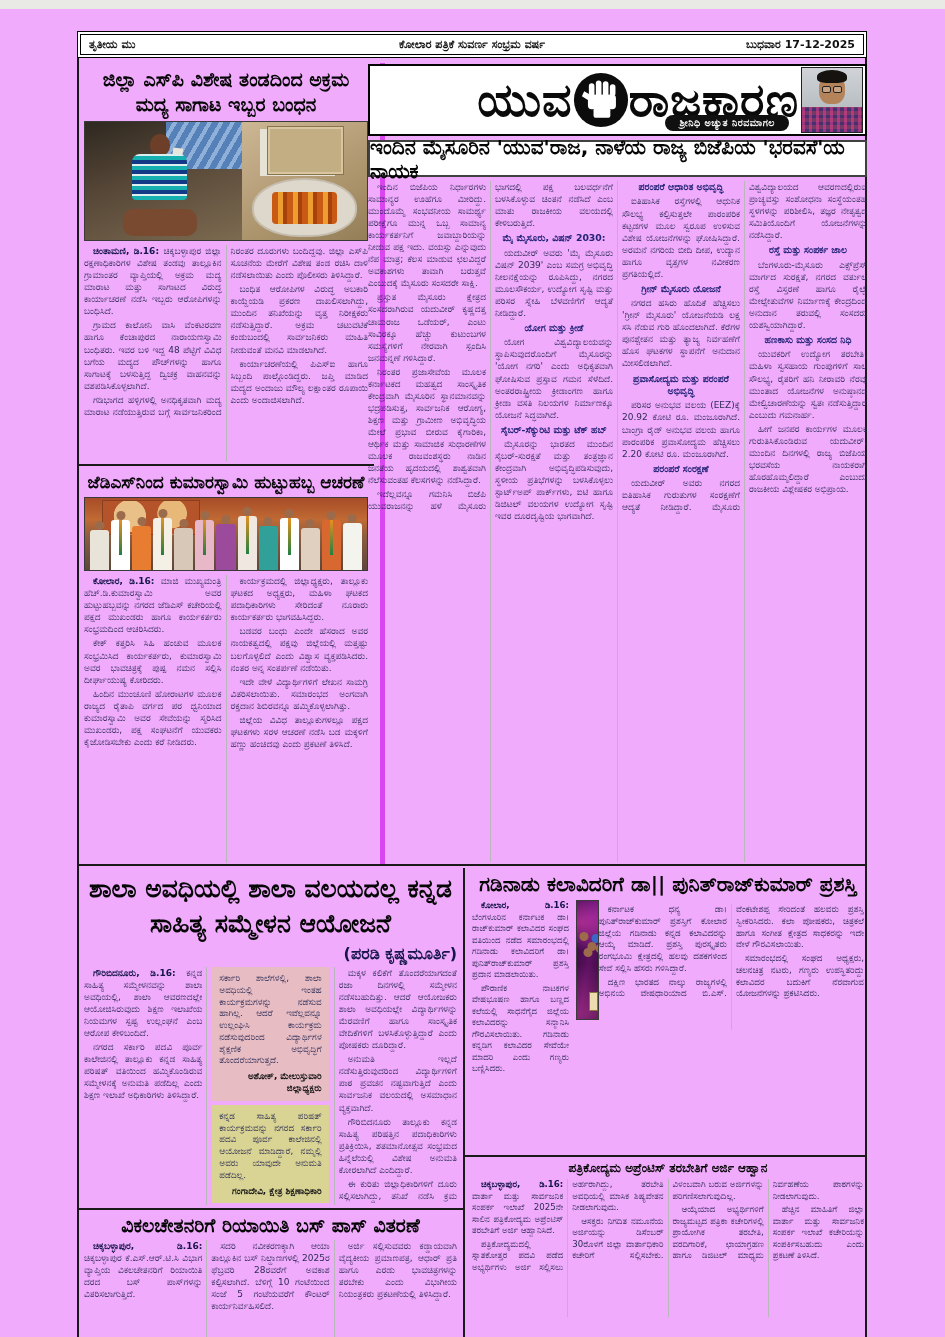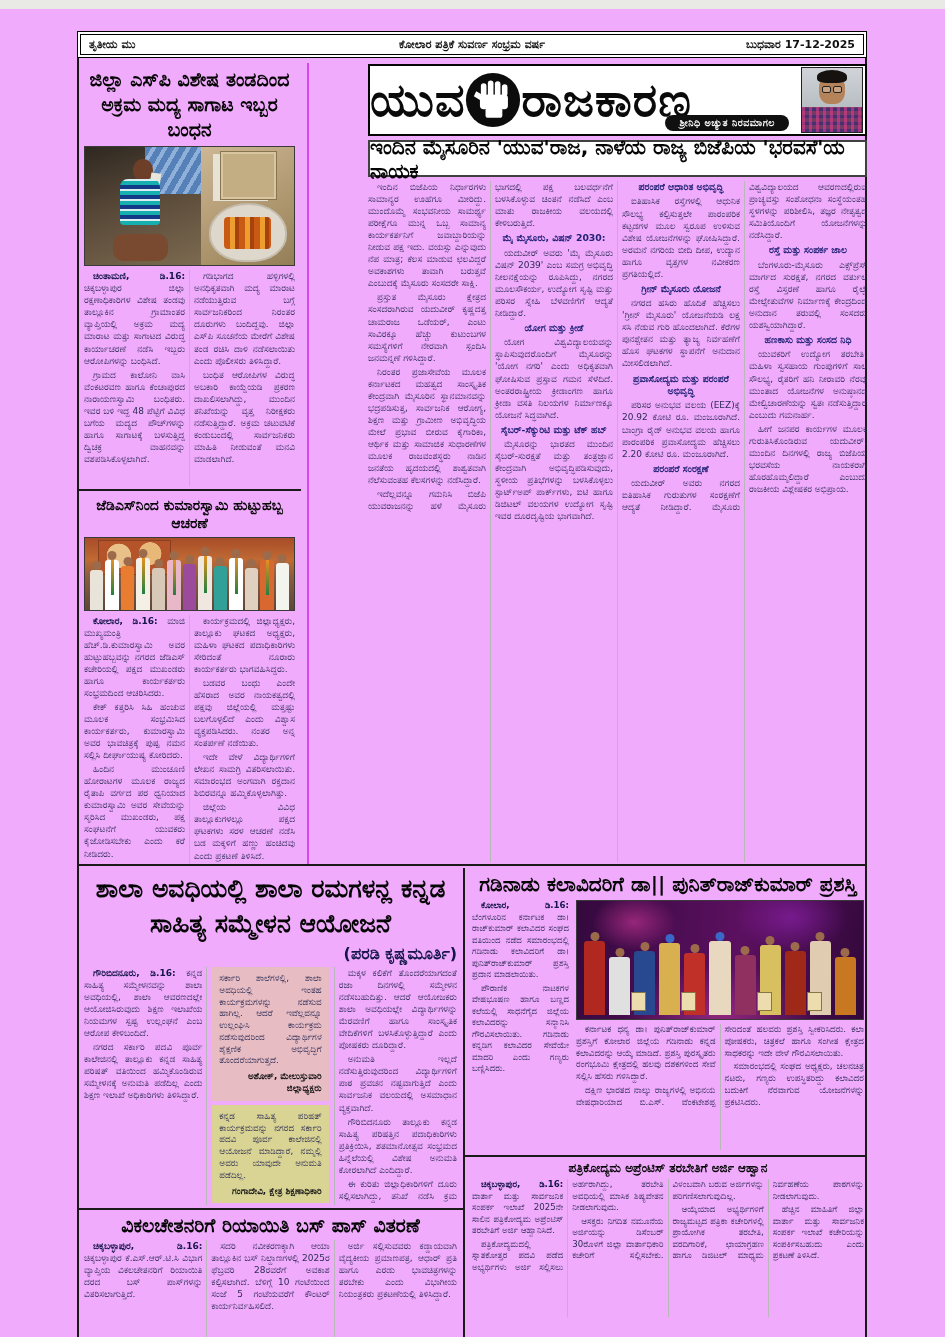--- a/index.html
+++ b/index.html
@@ -10,25 +10,25 @@
   .frame{position:absolute;left:77px;top:22px;width:790px;height:1308px;
          border-left:2px solid #1a1a1a;border-right:2px solid #1a1a1a;border-bottom:2px solid #1a1a1a;pointer-events:none}
   
   .topbar{position:absolute;left:77px;top:22px;width:790px;border:1px solid #000;padding:2px;background:#fff}
   .tb-inner{border:1px solid #000;display:flex;align-items:stretch;font-size:11px;font-weight:700;color:#111}
   .tb-cell{padding:3px 8px;display:flex;align-items:center}
   .tb-left{width:24%}
   .tb-center{flex:1;justify-content:center;text-align:center}
   .tb-right{width:24%;justify-content:flex-end}
   
-  .colLeft{position:absolute;left:77px;top:54px;width:232px;height:801px;border-right:2px solid #d946ef;
+  .colLeft{position:absolute;left:77px;top:54px;width:308px;height:801px;border-right:5px solid #d946ef;
            padding:2px 12px 0 7px;overflow:hidden}
   .headline{font-weight:800;color:#060606;text-align:center}
   .h-art1{font-size:19px;line-height:1.32;padding:2px 0 4px}
-  .h-art2{font-size:14px;line-height:1.3;padding:3px 0 4px}
+  .h-art2{font-size:17px;line-height:1.3;padding:3px 0 4px}
   .subrule{border-top:2px solid #1a1a1a;margin:3px -6px 2px -7px}
   
   .photo{position:relative;border:1px solid #3a3a3a;overflow:hidden;background:#888}
   .photo-liquor{height:120px;display:flex;margin-bottom:4px}
   .pl-left{flex:1.25;position:relative;background:linear-gradient(160deg,#2e2820 0%,#584838 45%,#7c6a50 100%)}
   .tarp{position:absolute;left:52%;top:0;width:48%;height:40%;
         background:repeating-linear-gradient(120deg,#5580b8 0 6px,#8fb0d8 6px 10px)}
   .man{position:absolute;left:20%;top:10%;width:56%;height:88%}
   .man-head{position:absolute;left:38%;top:0;width:20px;height:22px;border-radius:50% 50% 45% 45%;background:#6e3f28}
   .man-towel{position:absolute;left:62%;top:14px;width:10px;height:34px;background:#e8e6da;transform:rotate(8deg)}
@@ -81,21 +81,21 @@
   .photo-stage .pf:nth-child(9){--c:#a02818;height:64px}
   .photo-stage .pf:nth-child(10){--c:#e0ccb0;height:74px}
   .photo-stage .pf:nth-child(11){--c:#c87820;height:58px}
   .photo-stage .pf:nth-child(4)::before,.photo-stage .pf:nth-child(6)::before{background:#3a68c8}
   .photo-stage .pf:nth-child(3)::after,.photo-stage .pf:nth-child(5)::after,
   .photo-stage .pf:nth-child(8)::after,.photo-stage .pf:nth-child(10)::after{
       content:'';position:absolute;bottom:4px;left:-3px;width:13px;height:17px;background:#ecdcae;border:1px solid #8a7440}
   
   .masthead{position:absolute;left:368px;top:55px;width:499px;height:72px;border:2px solid #050505;
             display:flex;background:#fff}
-  .mh-title{flex:1;position:relative;display:flex;align-items:center;justify-content:flex-start;
+  .mh-title{flex:1;position:relative;display:flex;align-items:center;justify-content:flex-end;
             font-size:46px;font-weight:800;color:#0a0a0a;letter-spacing:1px}
   .fist{flex:none;display:flex}
   .pill{position:absolute;right:10px;bottom:3px;background:#101010;color:#fff;border-radius:11px;
         font-size:9.5px;font-weight:700;padding:2px 14px;letter-spacing:.5px}
   .portrait{flex:none;width:62px;height:66px;margin:1px 2px;border:1px solid #222;position:relative;
         background:linear-gradient(#d0d4d8,#aab0b6)}
   .po-head{position:absolute;left:50%;top:6px;transform:translateX(-50%);width:26px;height:30px;
         background:#b5835a;border-radius:45% 45% 40% 40%}
   .po-head::before{content:'';position:absolute;top:-4px;left:-2px;right:-2px;height:13px;
         background:#151210;border-radius:50% 50% 30% 30%}
@@ -127,21 +127,21 @@
       padding:0 6px 0 7px;overflow:hidden}
   .h-school{font-size:25px;line-height:1.38;padding:4px 0 2px}
   .byline{text-align:right;font-weight:700;font-size:16px;color:#15154a;margin:1px 0 4px}
   .schoolbody{height:238px}
   .h-bus{font-size:19px;padding:2px 0 3px}
   .busbody{height:108px}
   .br{position:absolute;left:465px;top:859px;width:402px;height:469px;padding:0 3px 0 7px;overflow:hidden}
   .h-award{font-size:20px;padding:4px 0 4px}
   .aw-grid{display:grid;grid-template-columns:97px 1fr;gap:7px;height:252px}
   .awleft{font-size:8.6px;height:252px}
-  .aw-right{display:flex;flex-direction:column}
+  .aw-right{display:flex;}
   .awbelow{height:126px;margin-top:4px;font-size:8.8px}
   .h-appr{font-size:12px;padding:2px 0 4px}
   .apprbody{height:138px;font-size:8.6px}
 </style>
 </head>
 <body>
 
 <div class="page">
   <div class="frame"></div>
 
@@ -264,21 +264,21 @@
       <div class="blk h">ರಸ್ತೆ ಮತ್ತು ಸಂಪರ್ಕ ಜಾಲ</div>
       <div class="blk p">ಬೆಂಗಳೂರು-ಮೈಸೂರು ಎಕ್ಸ್‌ಪ್ರೆಸ್ ಮಾರ್ಗದ ಸುರಕ್ಷತೆ, ನಗರದ ವರ್ತುಲ ರಸ್ತೆ ವಿಸ್ತರಣೆ ಹಾಗೂ ರೈಲ್ವೆ ಮೇಲ್ಸೇತುವೆಗಳ ನಿರ್ಮಾಣಕ್ಕೆ ಕೇಂದ್ರದಿಂದ ಅನುದಾನ ತರುವಲ್ಲಿ ಸಂಸದರು ಯಶಸ್ವಿಯಾಗಿದ್ದಾರೆ.</div>
       <div class="blk h">ಹಣಕಾಸು ಮತ್ತು ಸಂಸದ ನಿಧಿ</div>
       <div class="blk p">ಯುವಕರಿಗೆ ಉದ್ಯೋಗ ತರಬೇತಿ, ಮಹಿಳಾ ಸ್ವಸಹಾಯ ಗುಂಪುಗಳಿಗೆ ಸಾಲ ಸೌಲಭ್ಯ, ರೈತರಿಗೆ ಹನಿ ನೀರಾವರಿ ನೆರವು ಮುಂತಾದ ಯೋಜನೆಗಳ ಅನುಷ್ಠಾನದ ಮೇಲ್ವಿಚಾರಣೆಯನ್ನು ಸ್ವತಃ ನಡೆಸುತ್ತಿದ್ದಾರೆ ಎಂಬುದು ಗಮನಾರ್ಹ.</div>
       <div class="blk p">ಹೀಗೆ ಜನಪರ ಕಾರ್ಯಗಳ ಮೂಲಕ ಗುರುತಿಸಿಕೊಂಡಿರುವ ಯದುವೀರ್, ಮುಂದಿನ ದಿನಗಳಲ್ಲಿ ರಾಜ್ಯ ಬಿಜೆಪಿಯ ಭರವಸೆಯ ನಾಯಕರಾಗಿ ಹೊರಹೊಮ್ಮಲಿದ್ದಾರೆ ಎಂಬುದು ರಾಜಕೀಯ ವಿಶ್ಲೇಷಕರ ಅಭಿಪ್ರಾಯ.</div>
     </div>
 
   <div class="hrMain"></div>
 
   <div class="bl">
-    <h2 class="headline h-school">ಶಾಲಾ ಅವಧಿಯಲ್ಲಿ ಶಾಲಾ ರಮಗಳನ್ಲ ಕನ್ನಡ ಸಾಹಿತ್ಯ ಸಮ್ಮೇಳನ ಆಯೋಜನೆ</h2>
+    <h2 class="headline h-school">ಶಾಲಾ ಅವಧಿಯಲ್ಲಿ ಶಾಲಾ ವಲಯದಲ್ಲ ಕನ್ನಡ ಸಾಹಿತ್ಯ ಸಮ್ಮೇಳನ ಆಯೋಜನೆ</h2>
     <div class="byline">(ಪರಡಿ ಕೃಷ್ಣಮೂರ್ತಿ)</div>
     <div class="body three schoolbody">
         <div class="blk p"><b>ಗೌರಿಬಿದನೂರು, ಡಿ.16: </b>ಕನ್ನಡ ಸಾಹಿತ್ಯ ಸಮ್ಮೇಳನವನ್ನು ಶಾಲಾ ಅವಧಿಯಲ್ಲಿ, ಶಾಲಾ ಆವರಣದಲ್ಲೇ ಆಯೋಜಿಸಿರುವುದು ಶಿಕ್ಷಣ ಇಲಾಖೆಯ ನಿಯಮಗಳ ಸ್ಪಷ್ಟ ಉಲ್ಲಂಘನೆ ಎಂಬ ಆರೋಪ ಕೇಳಿಬಂದಿದೆ.</div>
         <div class="blk p">ನಗರದ ಸರ್ಕಾರಿ ಪದವಿ ಪೂರ್ವ ಕಾಲೇಜಿನಲ್ಲಿ ತಾಲ್ಲೂಕು ಕನ್ನಡ ಸಾಹಿತ್ಯ ಪರಿಷತ್ ವತಿಯಿಂದ ಹಮ್ಮಿಕೊಂಡಿರುವ ಸಮ್ಮೇಳನಕ್ಕೆ ಅನುಮತಿ ಪಡೆದಿಲ್ಲ ಎಂದು ಶಿಕ್ಷಣ ಇಲಾಖೆ ಅಧಿಕಾರಿಗಳು ತಿಳಿಸಿದ್ದಾರೆ.</div>
         <div class="blk qp">ಸರ್ಕಾರಿ ಶಾಲೆಗಳಲ್ಲಿ, ಶಾಲಾ ಅವಧಿಯಲ್ಲಿ ಇಂತಹ ಕಾರ್ಯಕ್ರಮಗಳನ್ನು ನಡೆಸುವ ಹಾಗಿಲ್ಲ. ಆದರೆ ಇವೆಲ್ಲವನ್ನೂ ಉಲ್ಲಂಘಿಸಿ ಕಾರ್ಯಕ್ರಮ ನಡೆಸುವುದರಿಂದ ವಿದ್ಯಾರ್ಥಿಗಳ ಶೈಕ್ಷಣಿಕ ಅಭಿವೃದ್ಧಿಗೆ ತೊಂದರೆಯಾಗುತ್ತದೆ.<div class="sig">ಅಶೋಕ್, ಮೇಲುಸ್ತುವಾರಿ ಜಿಲ್ಲಾಧ್ಯಕ್ಷರು</div></div>
         <div class="blk qk">ಕನ್ನಡ ಸಾಹಿತ್ಯ ಪರಿಷತ್ ಕಾರ್ಯಕ್ರಮವನ್ನು ನಗರದ ಸರ್ಕಾರಿ ಪದವಿ ಪೂರ್ವ ಕಾಲೇಜಿನಲ್ಲಿ ಆಯೋಜನೆ ಮಾಡಿದ್ದಾರೆ, ನಮ್ಮಲ್ಲಿ ಅವರು ಯಾವುದೇ ಅನುಮತಿ ಪಡೆದಿಲ್ಲ.<div class="sig">ಗಂಗಾದೇವಿ, ಕ್ಷೇತ್ರ ಶಿಕ್ಷಣಾಧಿಕಾರಿ</div></div>
         <div class="blk p">ಮಕ್ಕಳ ಕಲಿಕೆಗೆ ತೊಂದರೆಯಾಗದಂತೆ ರಜಾ ದಿನಗಳಲ್ಲಿ ಸಮ್ಮೇಳನ ನಡೆಸಬಹುದಿತ್ತು. ಆದರೆ ಆಯೋಜಕರು ಶಾಲಾ ಅವಧಿಯಲ್ಲೇ ವಿದ್ಯಾರ್ಥಿಗಳನ್ನು ಮೆರವಣಿಗೆ ಹಾಗೂ ಸಾಂಸ್ಕೃತಿಕ ವೇದಿಕೆಗಳಿಗೆ ಬಳಸಿಕೊಳ್ಳುತ್ತಿದ್ದಾರೆ ಎಂದು ಪೋಷಕರು ದೂರಿದ್ದಾರೆ.</div>
         <div class="blk p">ಅನುಮತಿ ಇಲ್ಲದೆ ನಡೆಸುತ್ತಿರುವುದರಿಂದ ವಿದ್ಯಾರ್ಥಿಗಳಿಗೆ ಪಾಠ ಪ್ರವಚನ ನಷ್ಟವಾಗುತ್ತಿದೆ ಎಂದು ಸಾರ್ವಜನಿಕ ವಲಯದಲ್ಲಿ ಅಸಮಾಧಾನ ವ್ಯಕ್ತವಾಗಿದೆ.</div>
         <div class="blk p">ಗೌರಿಬಿದನೂರು ತಾಲ್ಲೂಕು ಕನ್ನಡ ಸಾಹಿತ್ಯ ಪರಿಷತ್ತಿನ ಪದಾಧಿಕಾರಿಗಳು ಪ್ರತಿಕ್ರಿಯಿಸಿ, ಶತಮಾನೋತ್ಸವ ಸಂಭ್ರಮದ ಹಿನ್ನೆಲೆಯಲ್ಲಿ ವಿಶೇಷ ಅನುಮತಿ ಕೋರಲಾಗಿದೆ ಎಂದಿದ್ದಾರೆ.</div>
         <div class="blk p">ಈ ಕುರಿತು ಜಿಲ್ಲಾಧಿಕಾರಿಗಳಿಗೆ ದೂರು ಸಲ್ಲಿಸಲಾಗಿದ್ದು, ತನಿಖೆ ನಡೆಸಿ ಕ್ರಮ ಕೈಗೊಳ್ಳುವ ಭರವಸೆ ದೊರೆತಿದೆ.</div>

